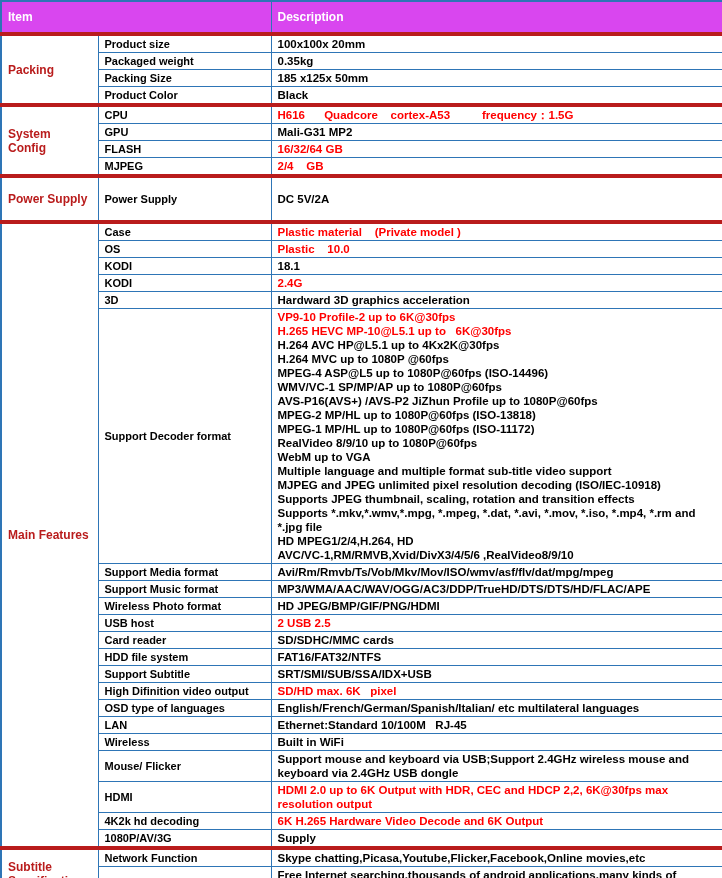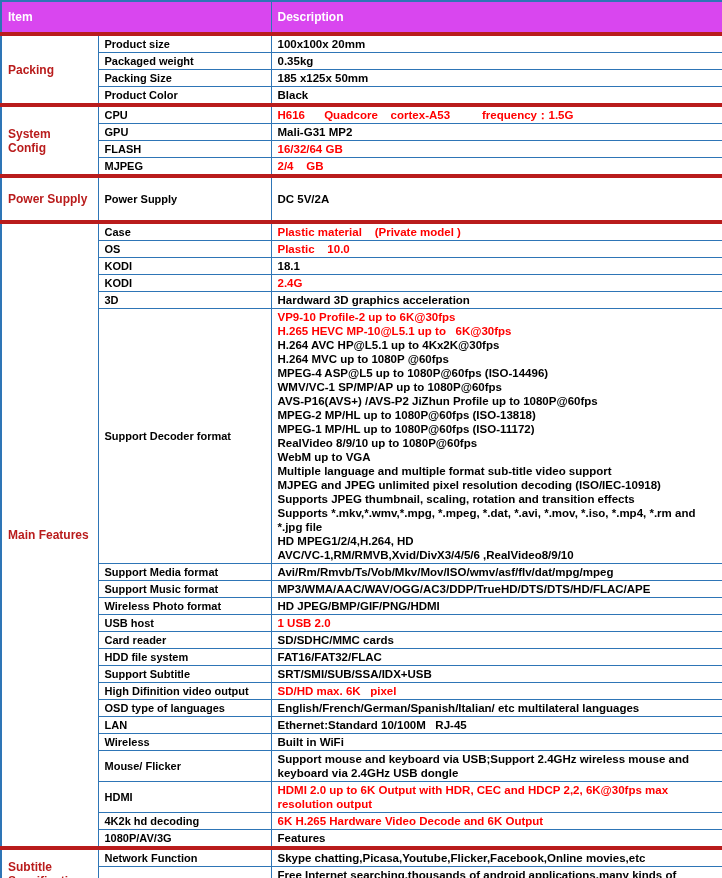--- a/index.html
+++ b/index.html
@@ -135,29 +135,29 @@
       <tr>
         <td class="label-cell">Support Music format</td>
         <td class="value-cell"><div class="line">MP3/WMA/AAC/WAV/OGG/AC3/DDP/TrueHD/DTS/DTS/HD/FLAC/APE</div></td>
       </tr>
       <tr>
         <td class="label-cell">Wireless Photo format</td>
         <td class="value-cell"><div class="line">HD JPEG/BMP/GIF/PNG/HDMI</div></td>
       </tr>
       <tr>
         <td class="label-cell">USB host</td>
-        <td class="value-cell"><div class="line red">1 USB 2.0</div></td>
+        <td class="value-cell"><div class="line red">2 USB 2.5</div></td>
       </tr>
       <tr>
         <td class="label-cell">Card reader</td>
         <td class="value-cell"><div class="line">SD/SDHC/MMC cards</div></td>
       </tr>
       <tr>
         <td class="label-cell">HDD file system</td>
-        <td class="value-cell"><div class="line">FAT16/FAT32/FLAC</div></td>
+        <td class="value-cell"><div class="line">FAT16/FAT32/NTFS</div></td>
       </tr>
       <tr>
         <td class="label-cell">Support Subtitle</td>
         <td class="value-cell"><div class="line">SRT/SMI/SUB/SSA/IDX+USB</div></td>
       </tr>
       <tr>
         <td class="label-cell">High Difinition video output</td>
         <td class="value-cell"><div class="line red">SD/HD max. 6K   pixel</div></td>
       </tr>
       <tr>
@@ -179,21 +179,21 @@
       <tr>
         <td class="label-cell">HDMI</td>
         <td class="value-cell"><div class="line red">HDMI 2.0 up to 6K Output with HDR, CEC and HDCP 2,2, 6K@30fps max resolution output</div></td>
       </tr>
       <tr>
         <td class="label-cell">4K2k hd decoding</td>
         <td class="value-cell"><div class="line red">6K H.265 Hardware Video Decode and 6K Output</div></td>
       </tr>
       <tr>
         <td class="label-cell">1080P/AV/3G</td>
-        <td class="value-cell"><div class="line">Features</div></td>
+        <td class="value-cell"><div class="line">Supply</div></td>
       </tr>
       <tr class="section-start">
         <td class="category-cell" rowspan="2">Subtitle Specifications</td>
         <td class="label-cell">Network Function</td>
         <td class="value-cell"><div class="line">Skype chatting,Picasa,Youtube,Flicker,Facebook,Online movies,etc</div></td>
       </tr>
       <tr>
         <td class="label-cell">Other feature</td>
         <td class="value-cell"><div class="line">Free Internet searching,thousands of android applications,many kinds of games,etc.</div></td>
       </tr>

